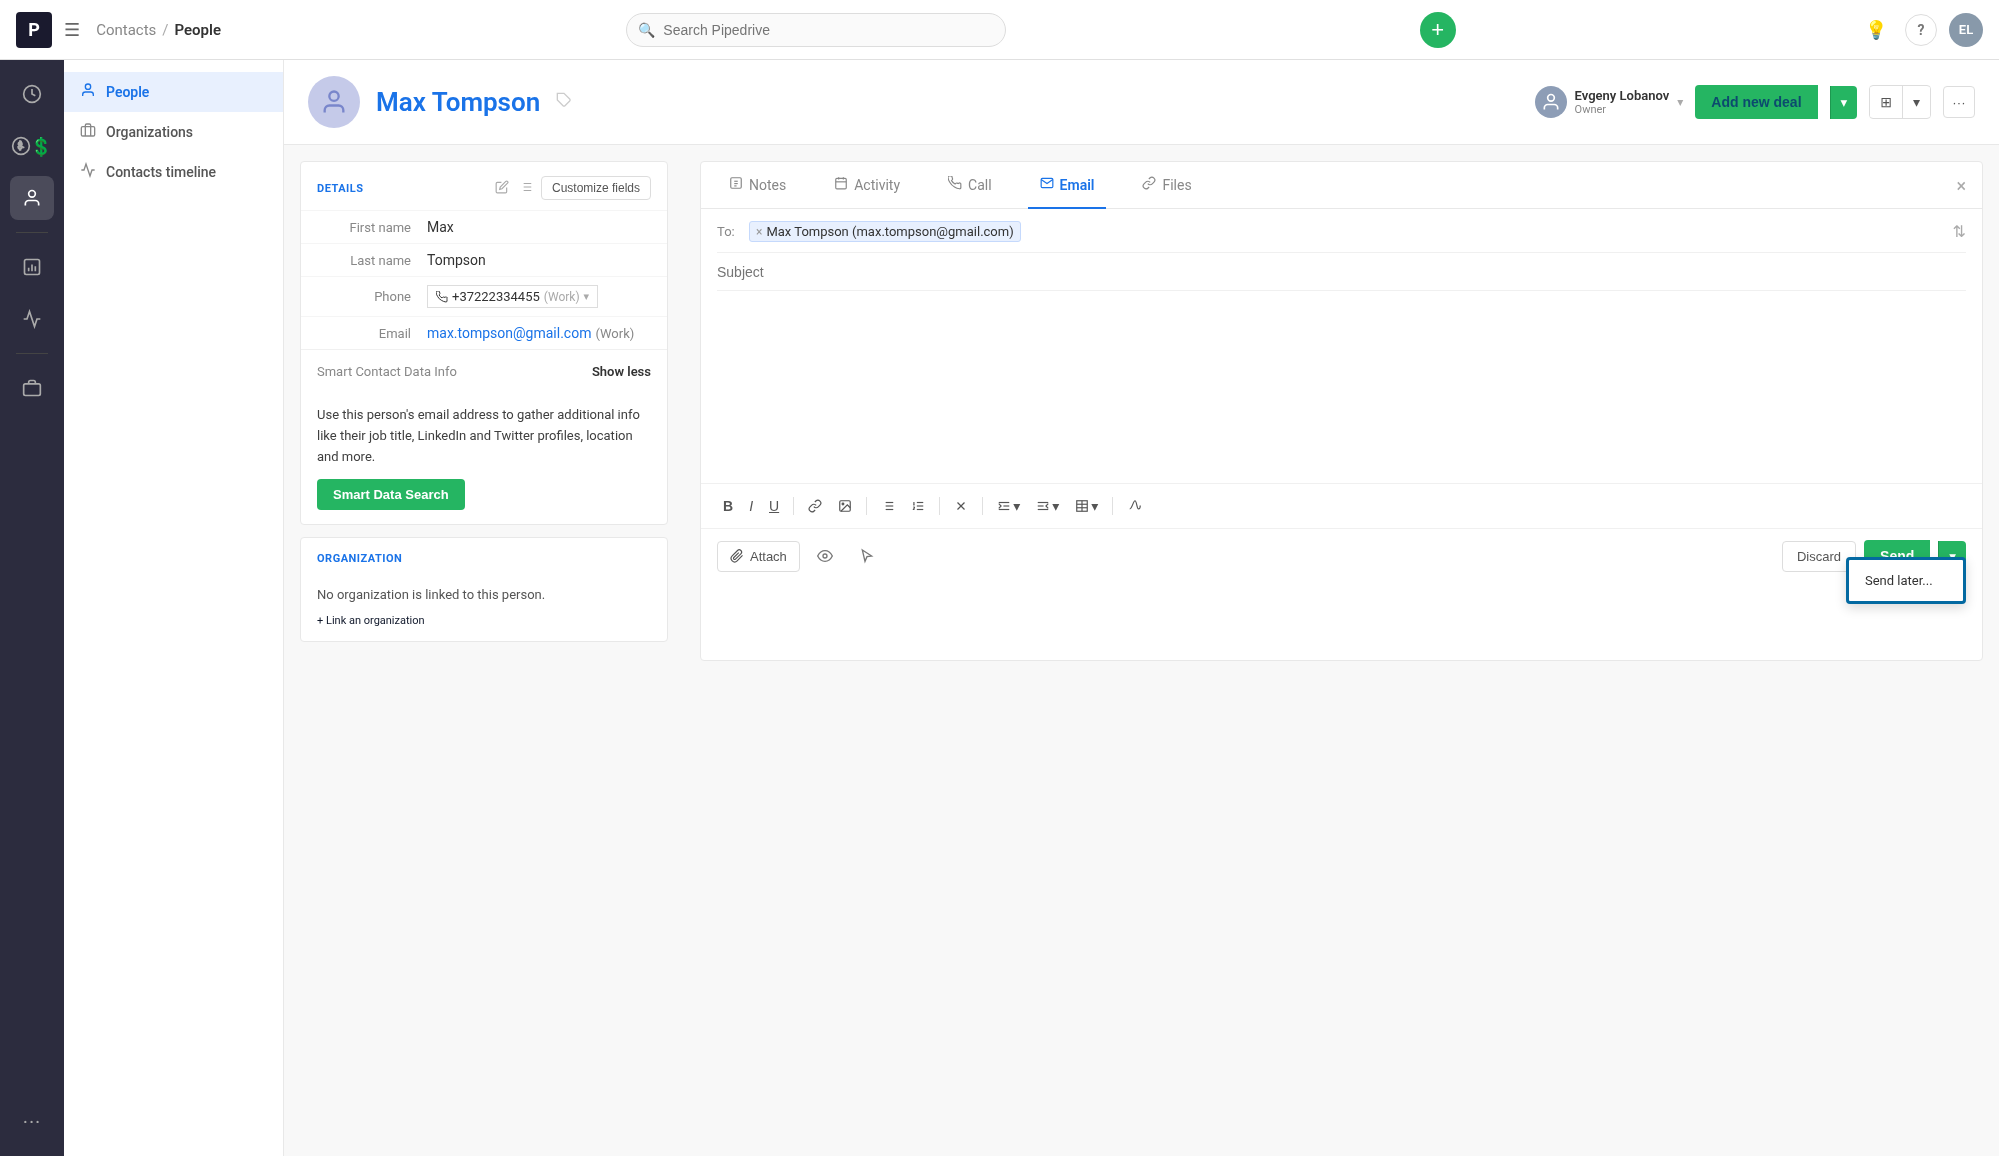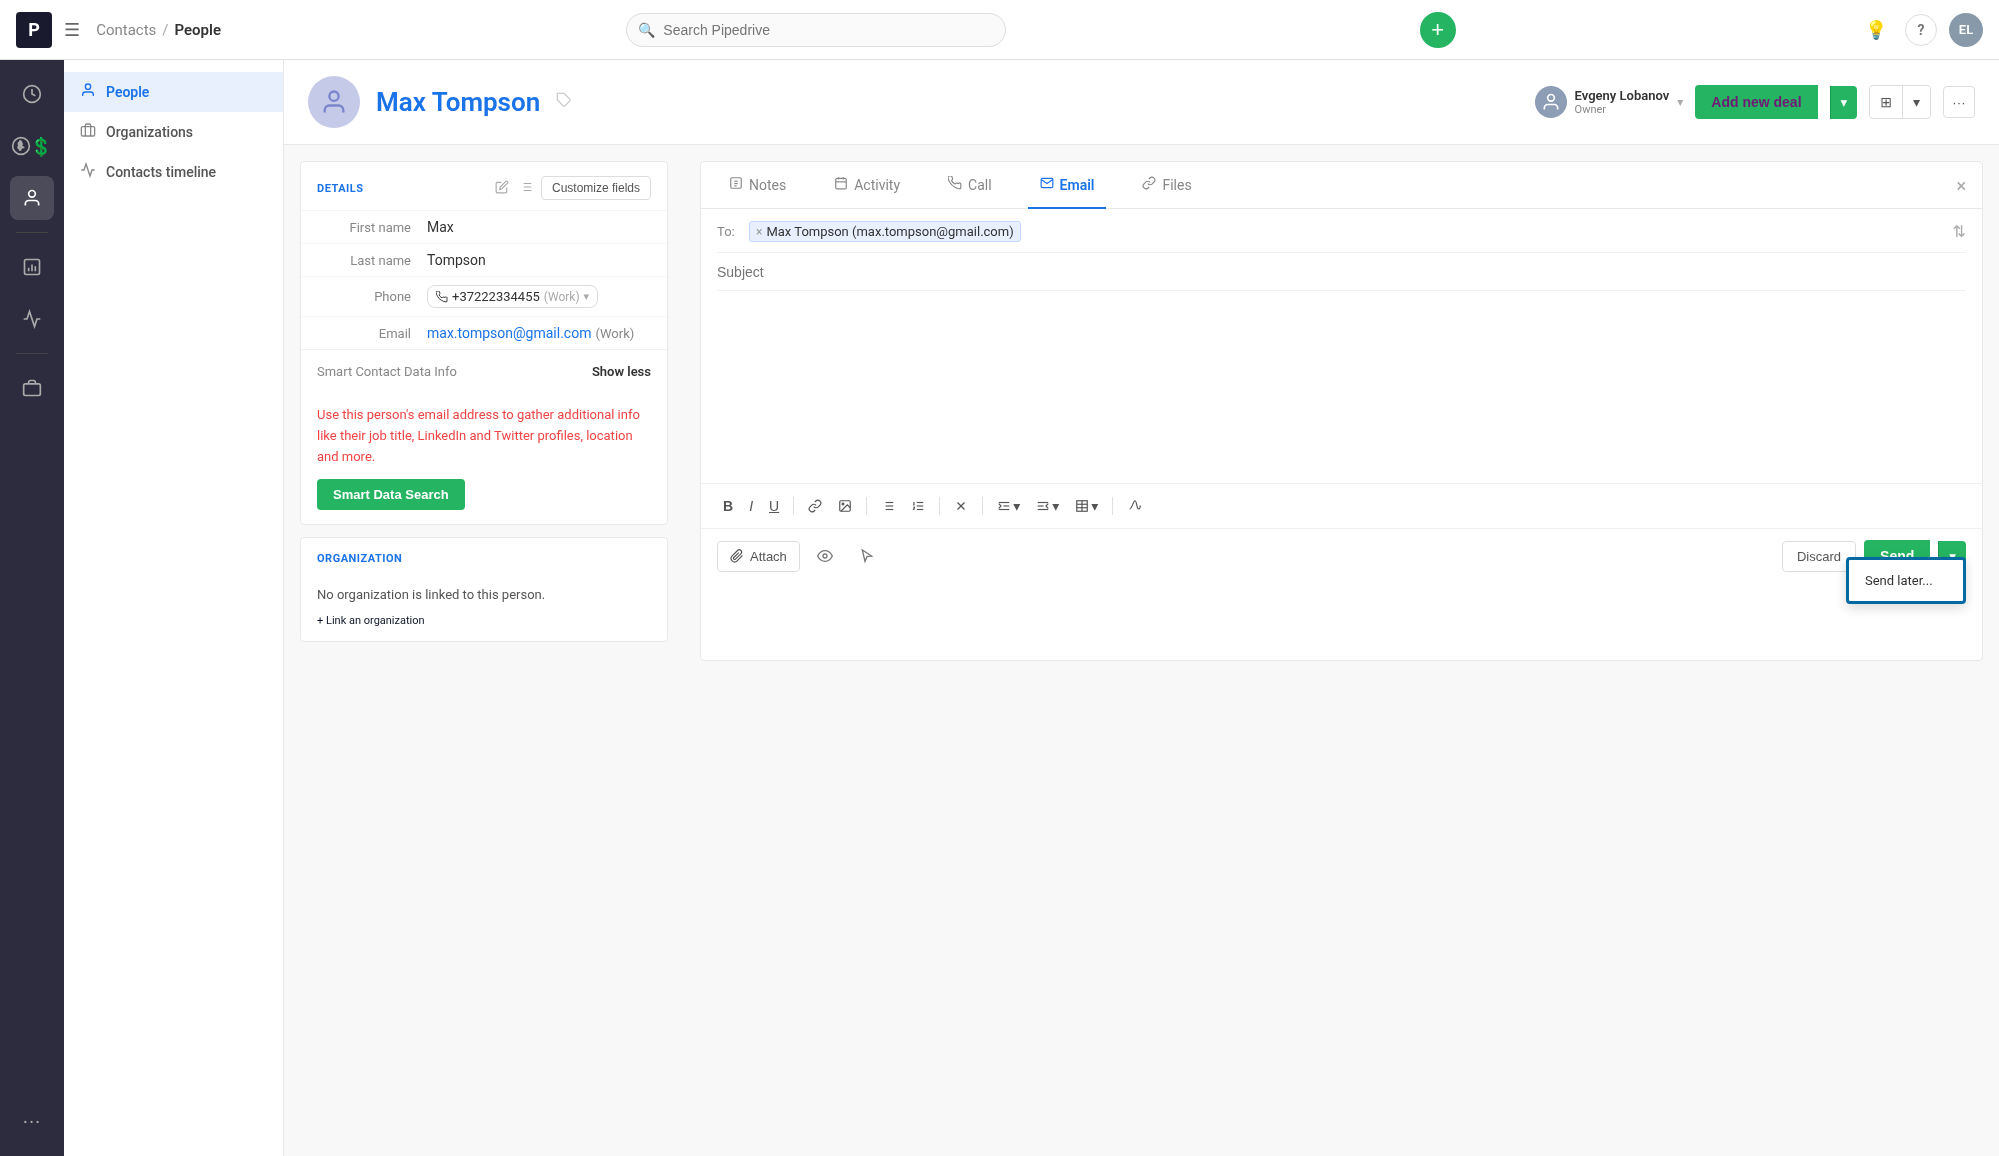--- a/index.html
+++ b/index.html
@@ -43,21 +43,21 @@
     .person-avatar { width: 52px; height: 52px; border-radius: 50%; background: #c5cae9; display: flex; align-items: center; justify-content: center; color: #5c6bc0; font-size: 22px; flex-shrink: 0; }
     .person-name { font-size: 26px; font-weight: 600; color: #1a73e8; }
     .person-tag-icon { color: #bbb; font-size: 16px; cursor: pointer; }
     .header-right { margin-left: auto; display: flex; align-items: center; gap: 12px; }
     .owner-section { display: flex; align-items: center; gap: 8px; }
     .owner-avatar { width: 32px; height: 32px; border-radius: 50%; background: #78909c; display: flex; align-items: center; justify-content: center; overflow: hidden; }
     .owner-info { display: flex; flex-direction: column; }
     .owner-name { font-size: 13px; font-weight: 600; color: #333; }
     .owner-role { font-size: 11px; color: #888; }
     .owner-chevron { color: #aaa; font-size: 12px; cursor: pointer; }
-    .add-deal-btn { background: #25b562; color: #701a75; border: none; padding: 9px 16px; border-radius: 4px 0 0 4px; font-size: 14px; font-weight: 600; cursor: pointer; }
+    .add-deal-btn { background: #25b562; color: #0c4a6e; border: none; padding: 9px 16px; border-radius: 4px 0 0 4px; font-size: 14px; font-weight: 600; cursor: pointer; }
     .add-deal-dropdown { background: #25b562; color: #fff; border: none; border-left: 1px solid #1d9950; padding: 9px 10px; border-radius: 0 4px 4px 0; cursor: pointer; }
     .view-toggle { display: flex; align-items: center; border: 1px solid #ddd; border-radius: 4px; overflow: hidden; }
     .view-toggle-btn { padding: 7px 10px; background: #fff; border: none; cursor: pointer; color: #555; font-size: 14px; }
     .view-toggle-sep { width: 1px; background: #ddd; height: 32px; }
     .more-btn { width: 32px; height: 32px; border: 1px solid #ddd; border-radius: 4px; display: flex; align-items: center; justify-content: center; cursor: pointer; color: #555; background: #fff; }
 
     
     .two-col { display: flex; gap: 0; padding: 0; min-height: calc(100vh - 120px); }
 
     
@@ -65,29 +65,29 @@
     .card { background: #fff; border: 1px solid #e8e8e8; border-radius: 4px; margin-bottom: 12px; }
     .card-header { display: flex; align-items: center; justify-content: space-between; padding: 14px 16px 10px; }
     .card-title { font-size: 11px; font-weight: 700; color: #1a73e8; letter-spacing: 0.5px; text-transform: uppercase; }
     .card-header-actions { display: flex; gap: 6px; align-items: center; }
     .card-icon-btn { color: #aaa; cursor: pointer; font-size: 14px; padding: 2px; }
     .customize-btn { border: 1px solid #ddd; border-radius: 4px; padding: 4px 10px; font-size: 12px; color: #555; background: #fff; cursor: pointer; }
     .details-row { display: flex; align-items: center; padding: 8px 16px; border-top: 1px solid #f5f5f5; }
     .details-label { width: 110px; font-size: 13px; color: #888; flex-shrink: 0; text-align: right; padding-right: 16px; }
     .details-value { font-size: 14px; color: #333; }
     .details-value.email-link { color: #1a73e8; cursor: pointer; }
-    .phone-badge { display: inline-flex; align-items: center; gap: 4px; background: #fff; border: 1px solid #ddd; border-radius: 8px; padding: 3px 8px; font-size: 13px; color: #333; cursor: pointer; }
+    .phone-badge { display: inline-flex; align-items: center; gap: 4px; background: #fff; border: 1px solid #ddd; border-radius: 0; padding: 3px 8px; font-size: 13px; color: #333; cursor: pointer; }
     .phone-chevron { color: #aaa; font-size: 11px; }
 
     
     .smart-section { padding: 14px 16px; border-top: 1px solid #f0f0f0; }
     .smart-section-header { display: flex; justify-content: space-between; align-items: center; margin-bottom: 26px; }
     .smart-section-title { font-size: 13px; color: #888; }
     .show-less-btn { font-size: 13px; color: #333; font-weight: 600; cursor: pointer; }
-    .smart-section-text { font-size: 13px; color: #ef4444; line-height: 1.6; margin-bottom: 12px; }
+    .smart-section-text { font-size: 13px; color: #404040; line-height: 1.6; margin-bottom: 12px; }
     .smart-data-btn { background: #25b562; color: #fff; border: none; padding: 8px 16px; border-radius: 4px; font-size: 13px; font-weight: 600; cursor: pointer; }
 
     
     .org-no-link { font-size: 13px; color: #555; padding: 12px 16px; }
     .org-link { color: #0f172a; cursor: pointer; font-size: 11px; padding: 0 16px 14px; display: block; }
 
     
     .right-panel { flex: 1; padding: 16px; }
     .right-card { background: #fff; border: 1px solid #e8e8e8; border-radius: 4px; min-height: 500px; position: relative; }
 

